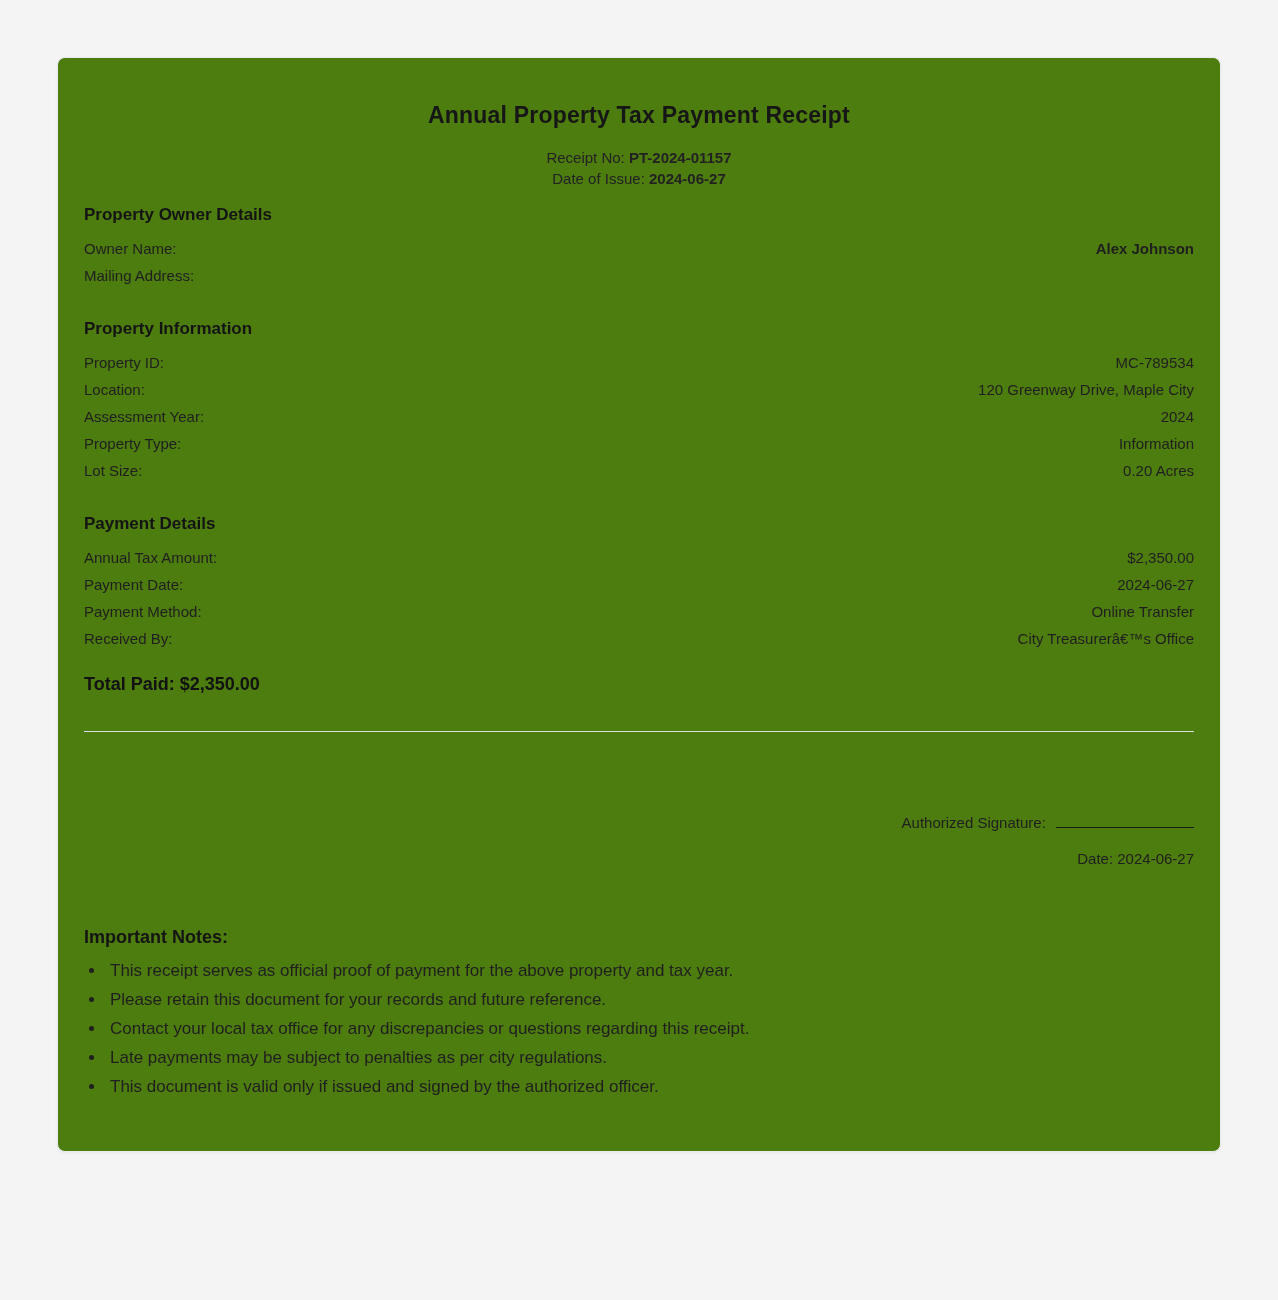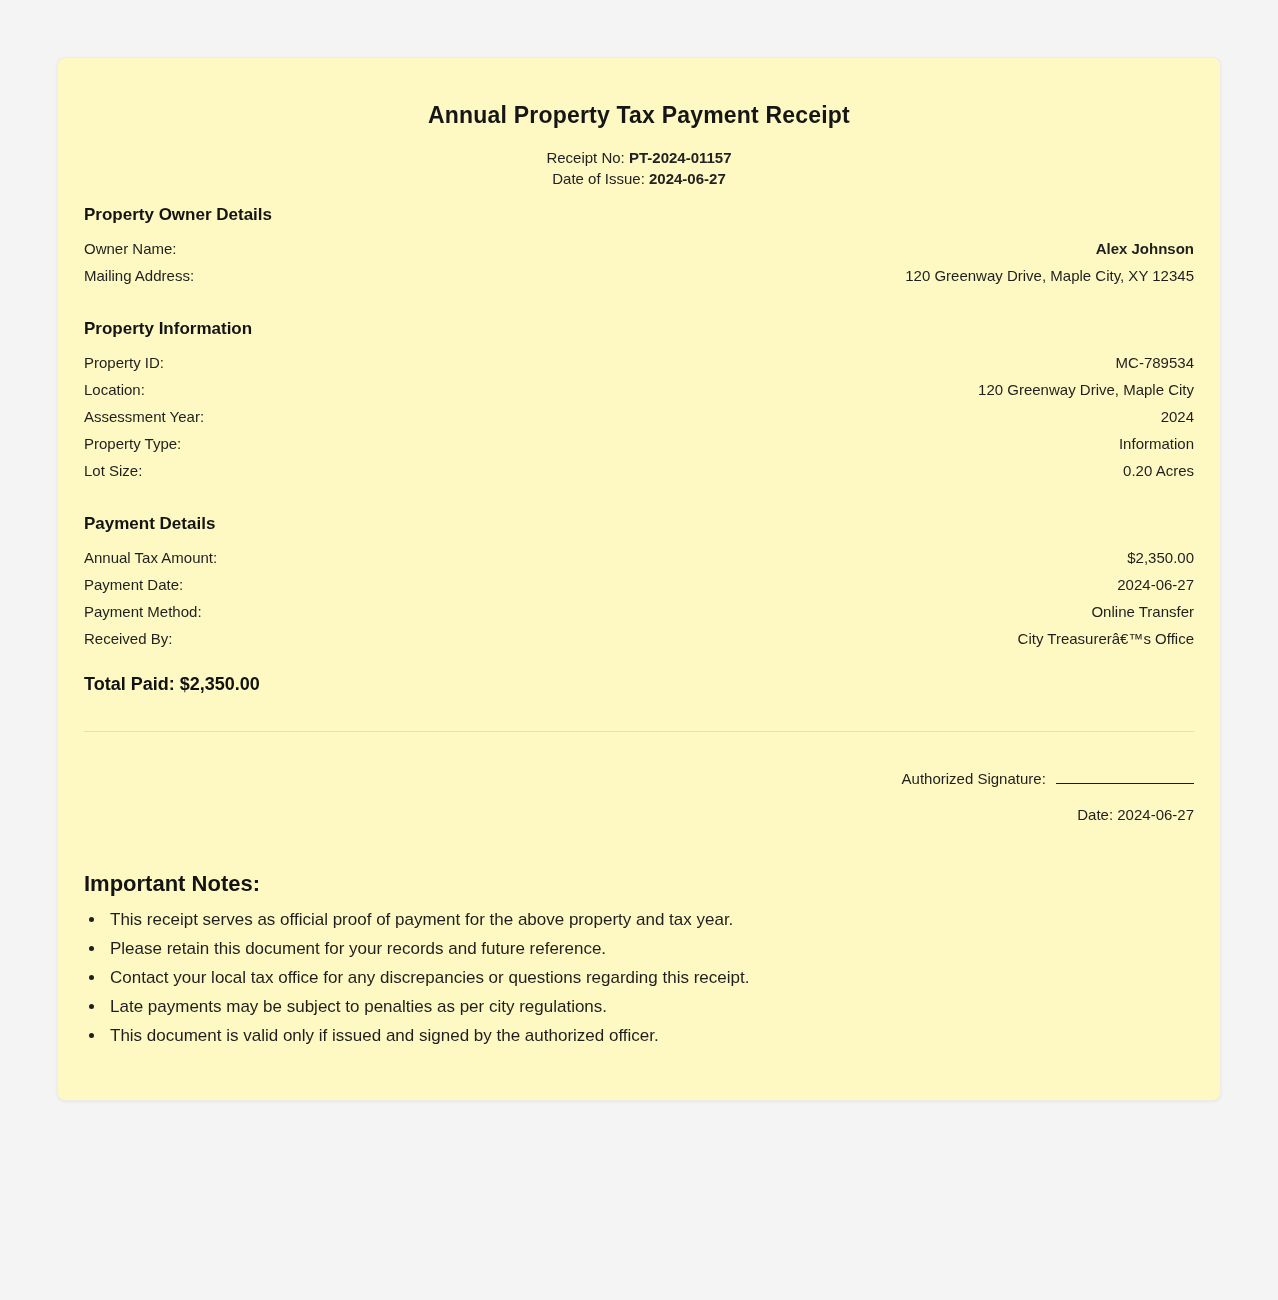--- a/index.html
+++ b/index.html
@@ -6,21 +6,21 @@
   html, body {
     width: 1278px;
     min-height: 1300px;
     background: #f4f4f5;
     font-family: "Liberation Sans", sans-serif;
     color: #1f1f1f;
   }
   .receipt-card {
     width: 1164px;
     margin: 57px auto 0 auto;
-    background: #fef9c3;
+    background: #4d7c0f;
     border: 1px solid #ececee;
     border-radius: 8px;
     box-shadow: 0 1px 3px rgba(0,0,0,0.06);
     padding: 32px 26px 46px 26px;
   }
   .doc-title {
     text-align: center;
     font-size: 23px;
     font-weight: 700;
     color: #161616;
@@ -62,43 +62,43 @@
     margin-top: 22px;
   }
 
   .divider {
     border: none;
     border-top: 1px solid #dddddd;
     margin: 36px 0 0 0;
   }
 
   .signature-row {
-    margin-top: 38px;
+    margin-top: 82px;
     text-align: right;
     font-size: 15px;
     color: #1f1f1f;
   }
   .signature-blank {
     display: inline-block;
     width: 138px;
     border-bottom: 1.5px solid #1a1a1a;
     height: 14px;
     margin-left: 6px;
     vertical-align: baseline;
   }
   .signature-date {
     margin-top: 19px;
     text-align: right;
     font-size: 15px;
     color: #1f1f1f;
   }
 
   .notes-heading {
-    margin-top: 48px;
-    font-size: 22px;
+    margin-top: 60px;
+    font-size: 18px;
     font-weight: 700;
     color: #141414;
   }
   .notes-list {
     margin-top: 12px;
     padding-left: 22px;
     font-size: 17px;
     color: #1f1f1f;
   }
   .notes-list li {
@@ -124,21 +124,20 @@
   </div>
 
   <h2 class="section-heading first">Property Owner Details</h2>
 
   <div class="kv-row">
     <span class="kv-label">Owner Name:</span>
     <span class="kv-value bold">Alex Johnson</span>
   </div>
   <div class="kv-row">
     <span class="kv-label">Mailing Address:</span>
-    <span class="kv-value">120 Greenway Drive, Maple City, XY 12345</span>
   </div>
 
   <h2 class="section-heading">Property Information</h2>
 
   <div class="kv-row">
     <span class="kv-label">Property ID:</span>
     <span class="kv-value">MC-789534</span>
   </div>
   <div class="kv-row">
     <span class="kv-label">Location:</span>

